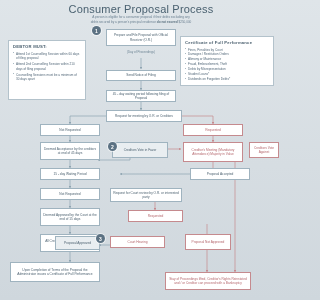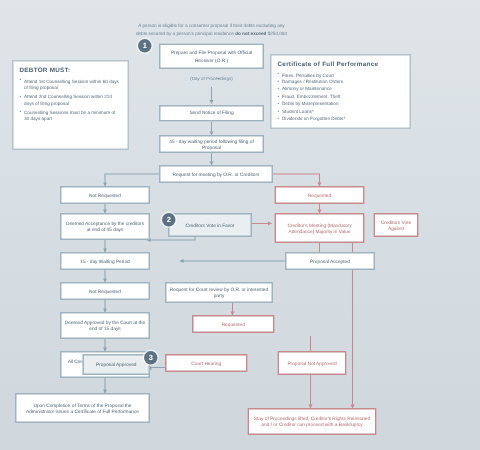--- a/index.html
+++ b/index.html
@@ -58,20 +58,21 @@
     background:#5c7283;color:#fff;font-size:5px;font-weight:bold;
     display:flex;align-items:center;justify-content:center;
     box-shadow:0 0 0 1px rgba(255,255,255,.55);
   }
 </style>
 </head>
 <body>
 
 <div id="stage">
 
+  <div class="title">Consumer Proposal Process</div>
   <div class="subtitle">
     <span>A person is eligible for a consumer proposal if their debts excluding any</span><br>
     <span>debts secured by a person's principal residence </span><b>do not exceed</b><span> $250,000</span>
   </div>
 
   <svg id="wires" viewBox="0 0 282 300">
     <defs>
       <marker id="ah" markerWidth="4" markerHeight="4" refX="3.4" refY="2" orient="auto">
         <path d="M0,0 L3.6,2 L0,4 z" fill="#8ea4b1"></path>
       </marker>

